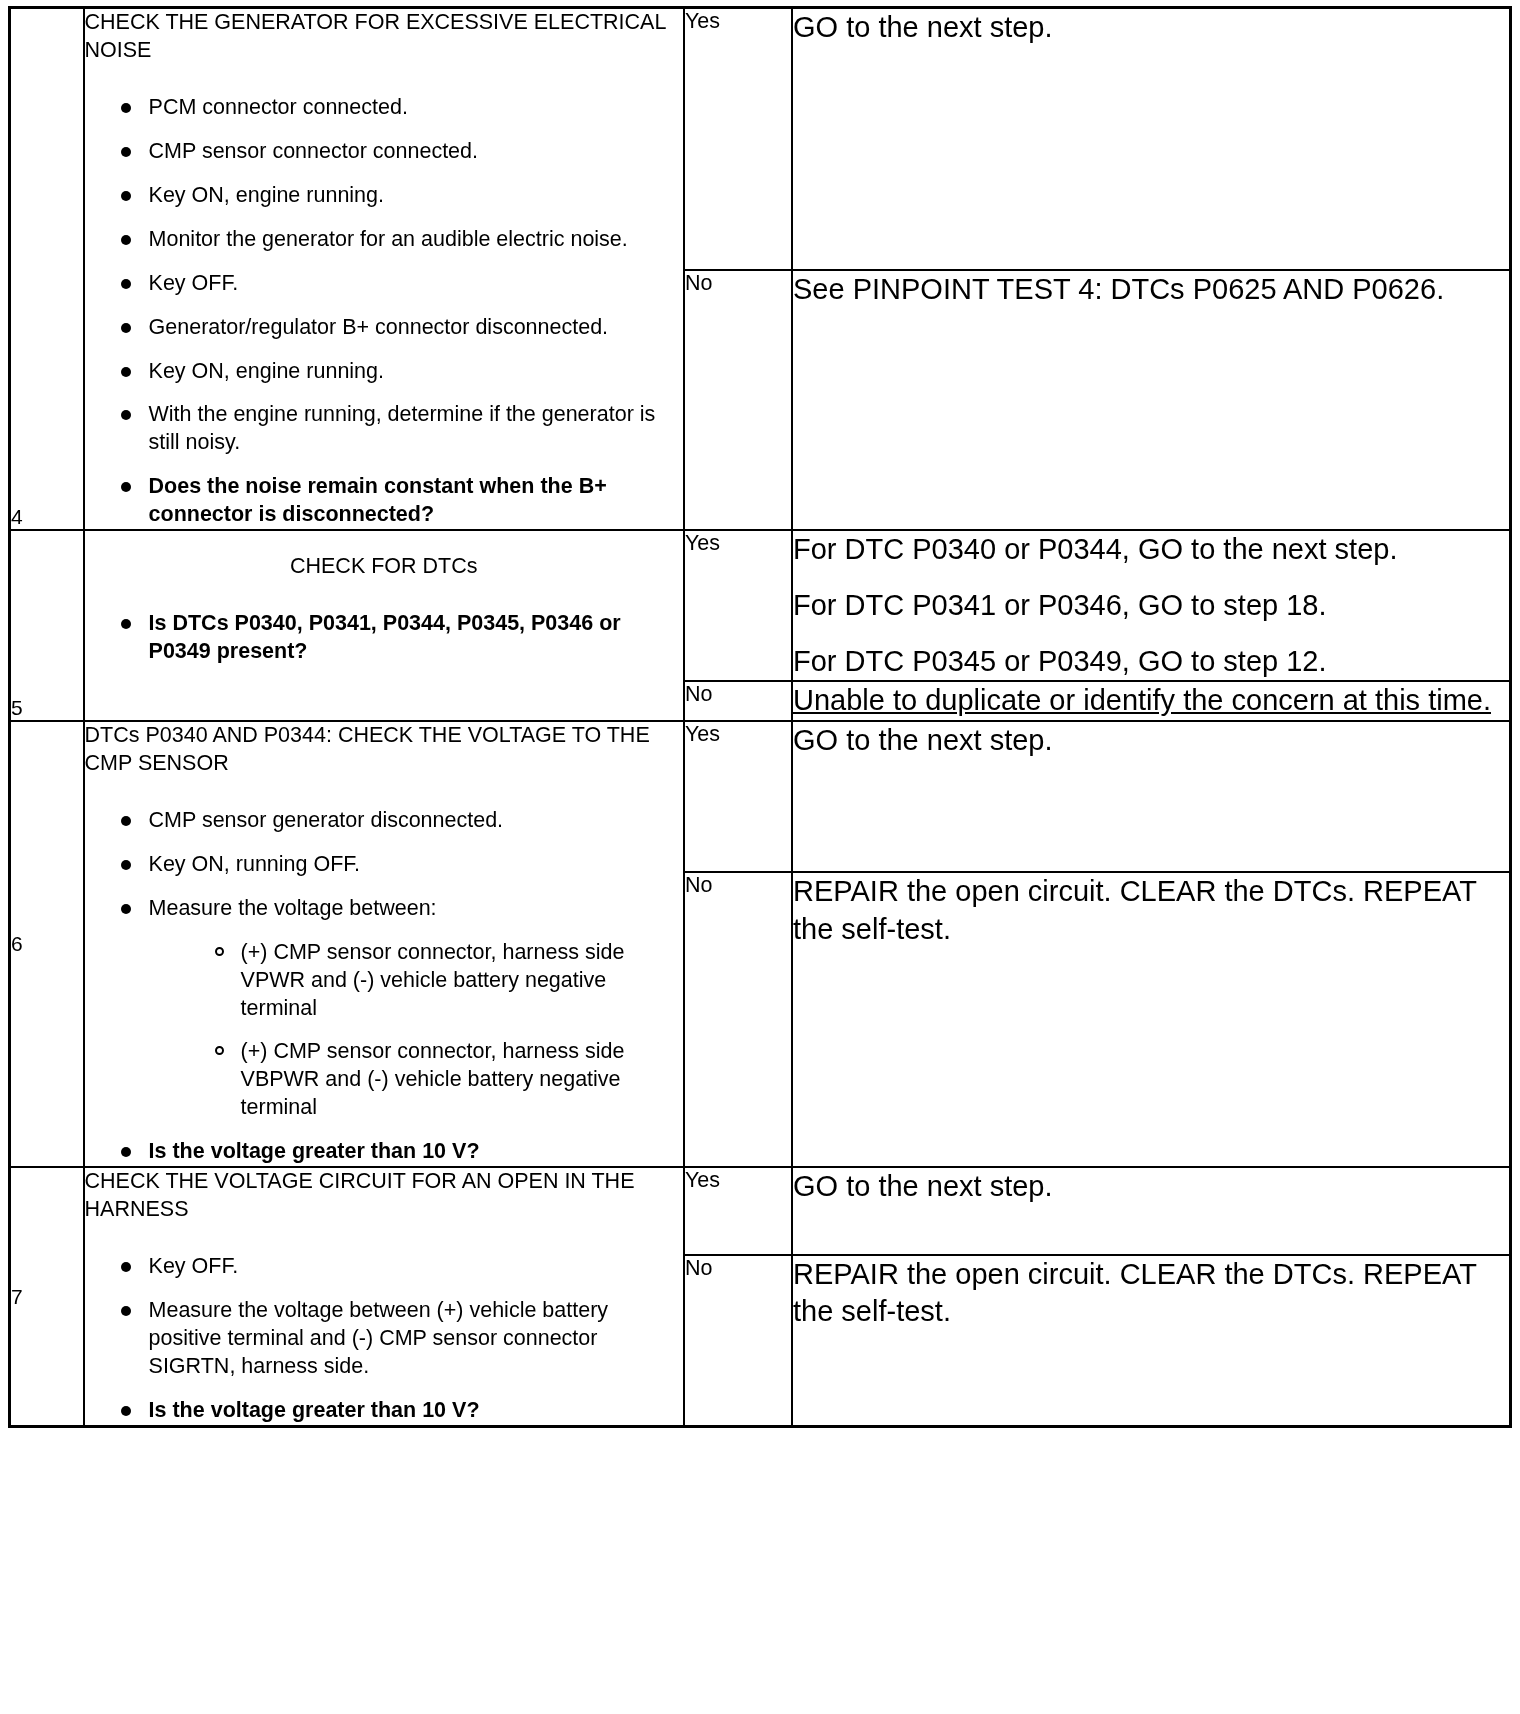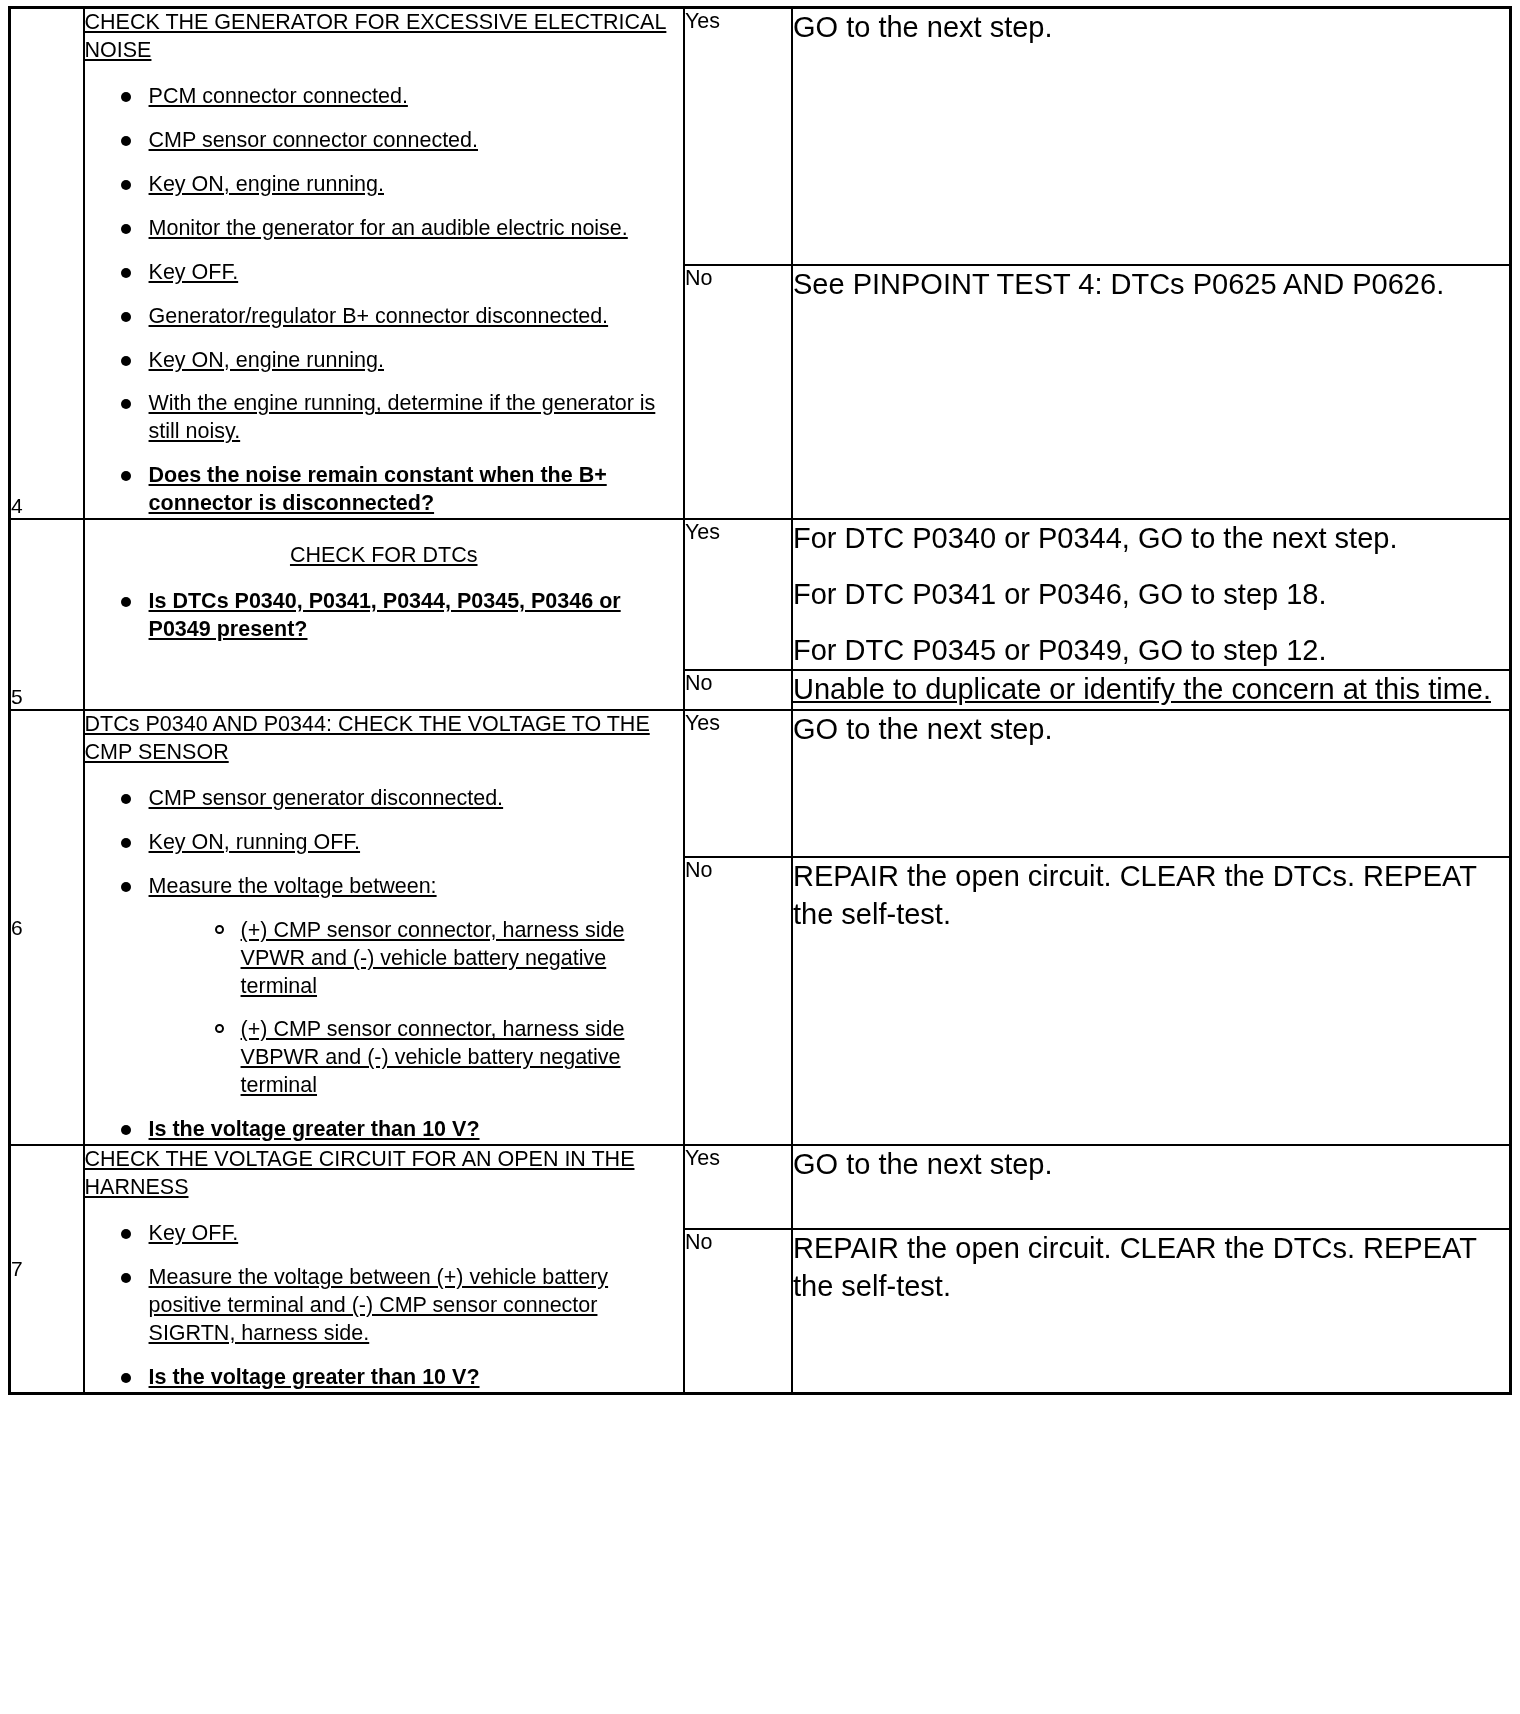--- a/index.html
+++ b/index.html
@@ -41,40 +41,39 @@
     vertical-align: bottom;
     line-height: 1.2;
   }
   .step-num.v-bottom { vertical-align: bottom; }
   .step-num.v-mid { vertical-align: middle; }
 
   .action-cell {
     padding: 12px 10px 12px 10px;
     font-size: 21.5px;
     line-height: 1.28;
-    text-decoration: underline;
   }
   .action-title {
     margin: 0 0 6px 0;
     font-size: 21.5px;
     line-height: 1.3;
   }
   ul.bullets {
     list-style: none;
     margin: 0;
     padding: 0;
   }
   ul.bullets > li {
     position: relative;
     padding-left: 40px;
     margin: 16px 0 0 24px;
     line-height: 1.3;
     font-size: 21.5px;
   }
-  ul.bullets > li:first-child { margin-top: 18px; }
+  ul.bullets > li:first-child { margin-top: 29px; }
   ul.bullets > li.disc::before {
     content: "";
     position: absolute;
     left: 12px;
     top: 9px;
     width: 10px;
     height: 10px;
     border-radius: 50%;
     background: #000;
   }

